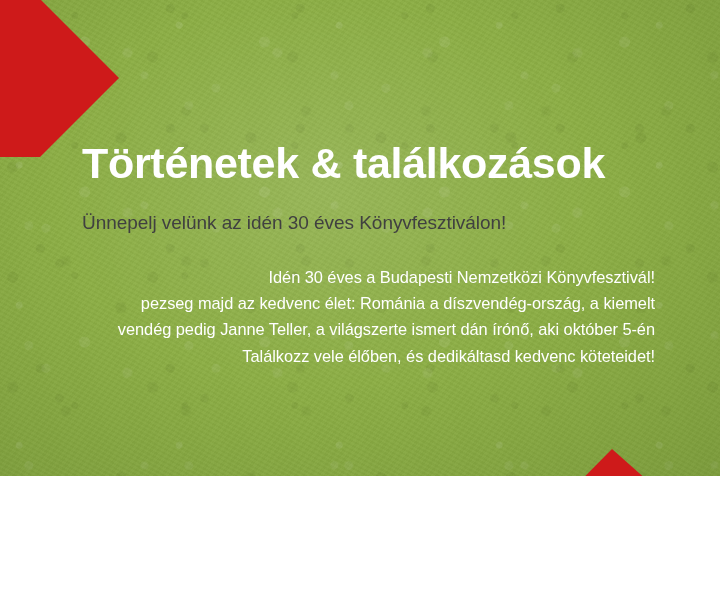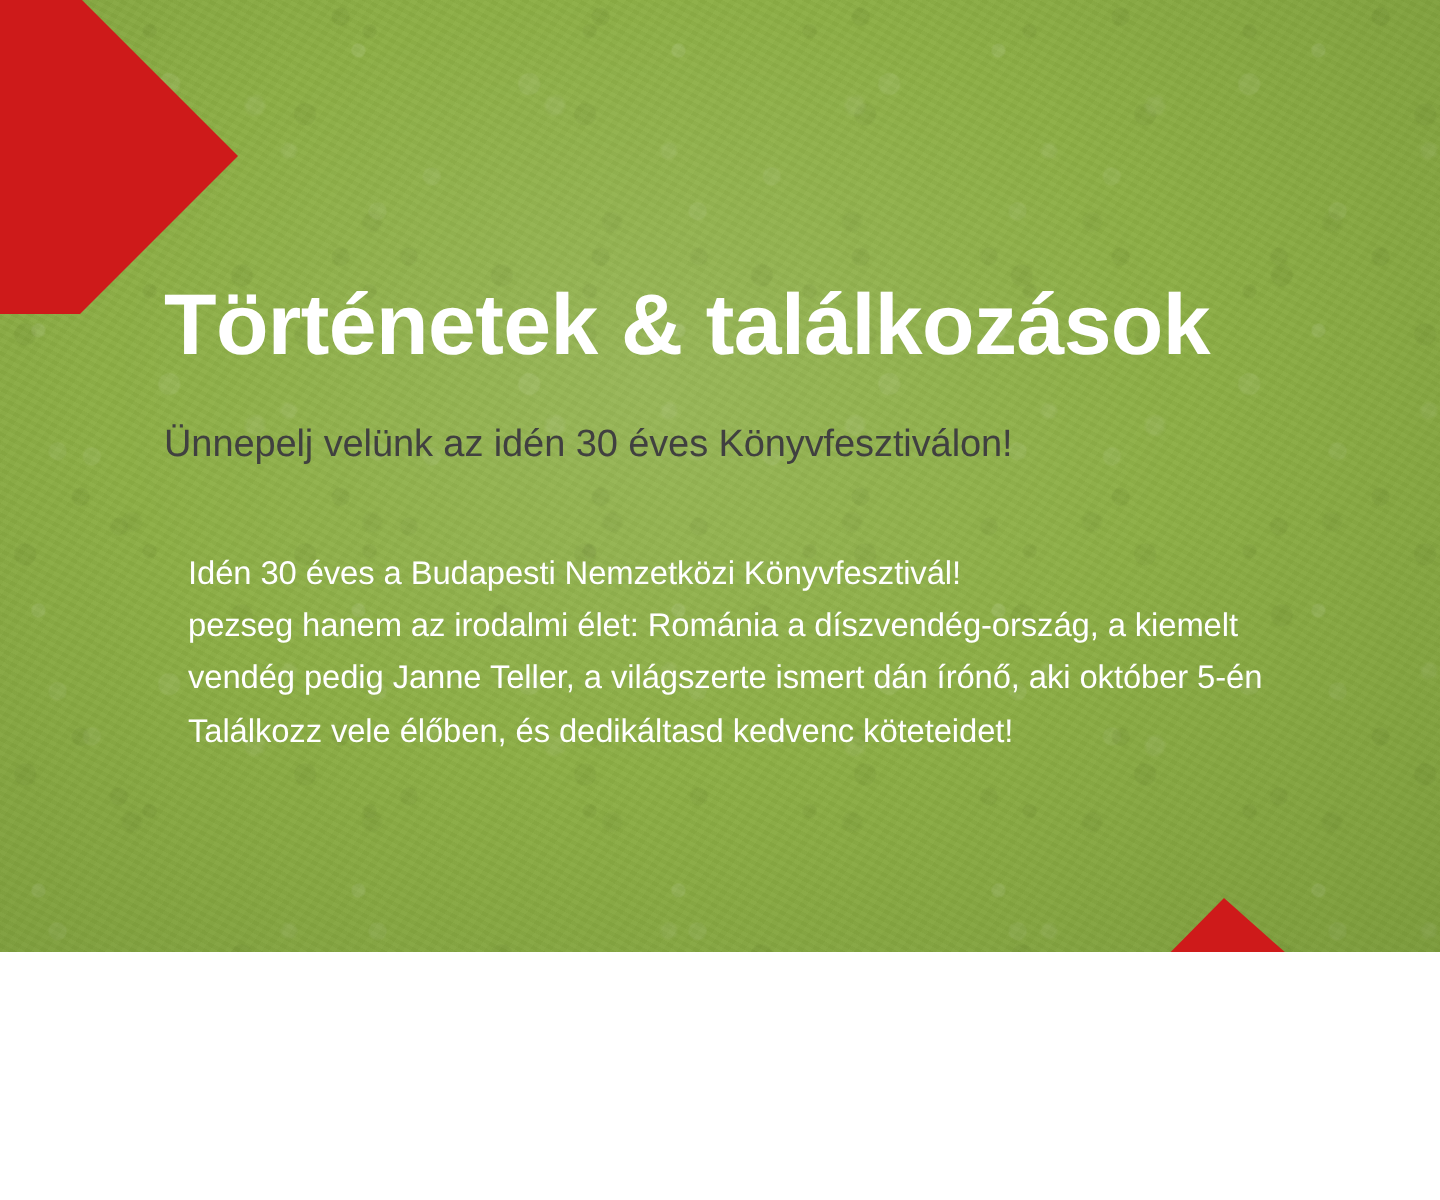--- a/index.html
+++ b/index.html
@@ -89,27 +89,28 @@
     padding-top: 22px;
     color: #404040;
     font-size: 19px;
     line-height: 26px;
     font-weight: normal;
     letter-spacing: -0.05px;
     white-space: nowrap;
   }
 
   .body-copy {
-    margin: 12px;
+    margin: 2px;
     padding-top: 26px;
     color: #ffffff;
     font-size: 16.4px;
     line-height: 26.2px;
     font-weight: normal;
     letter-spacing: -0.05px;
+    text-align: right;
   }
   .body-copy .line { display: block; white-space: nowrap; }
 
   
   .logo {
     position: absolute;
     left: 498px;
     top: 503px;
     width: 214px;
     height: 84px;
@@ -160,21 +161,21 @@
     </svg>
   </div>
 
   <div class="content">
     <h1 class="headline">Történetek &amp; találkozások</h1>
 
     <h2 class="subhead">Ünnepelj velünk az idén 30 éves Könyvfesztiválon!</h2>
 
     <p class="body-copy">
       <span class="line">Idén 30 éves a Budapesti Nemzetközi Könyvfesztivál!</span>
-      <span class="line">pezseg hanem az irodalmi élet: Románia a díszvendég-ország, a kiemelt</span>
+      <span class="line">pezseg majd az kedvenc élet: Románia a díszvendég-ország, a kiemelt</span>
       <span class="line">vendég pedig Janne Teller, a világszerte ismert dán írónő, aki október 5-én</span>
       <span class="line">Találkozz vele élőben, és dedikáltasd kedvenc köteteidet!</span>
     </p>
   </div>
 
   <div class="logo">
     <div class="logo-mark">
       <svg width="74" height="82" viewBox="0 0 74 82" xmlns="http://www.w3.org/2000/svg">
 
         <path d="M2 38 L38 5 L72 44 L36 77 Z" fill="none" stroke="#ffffff" stroke-width="5"></path>

